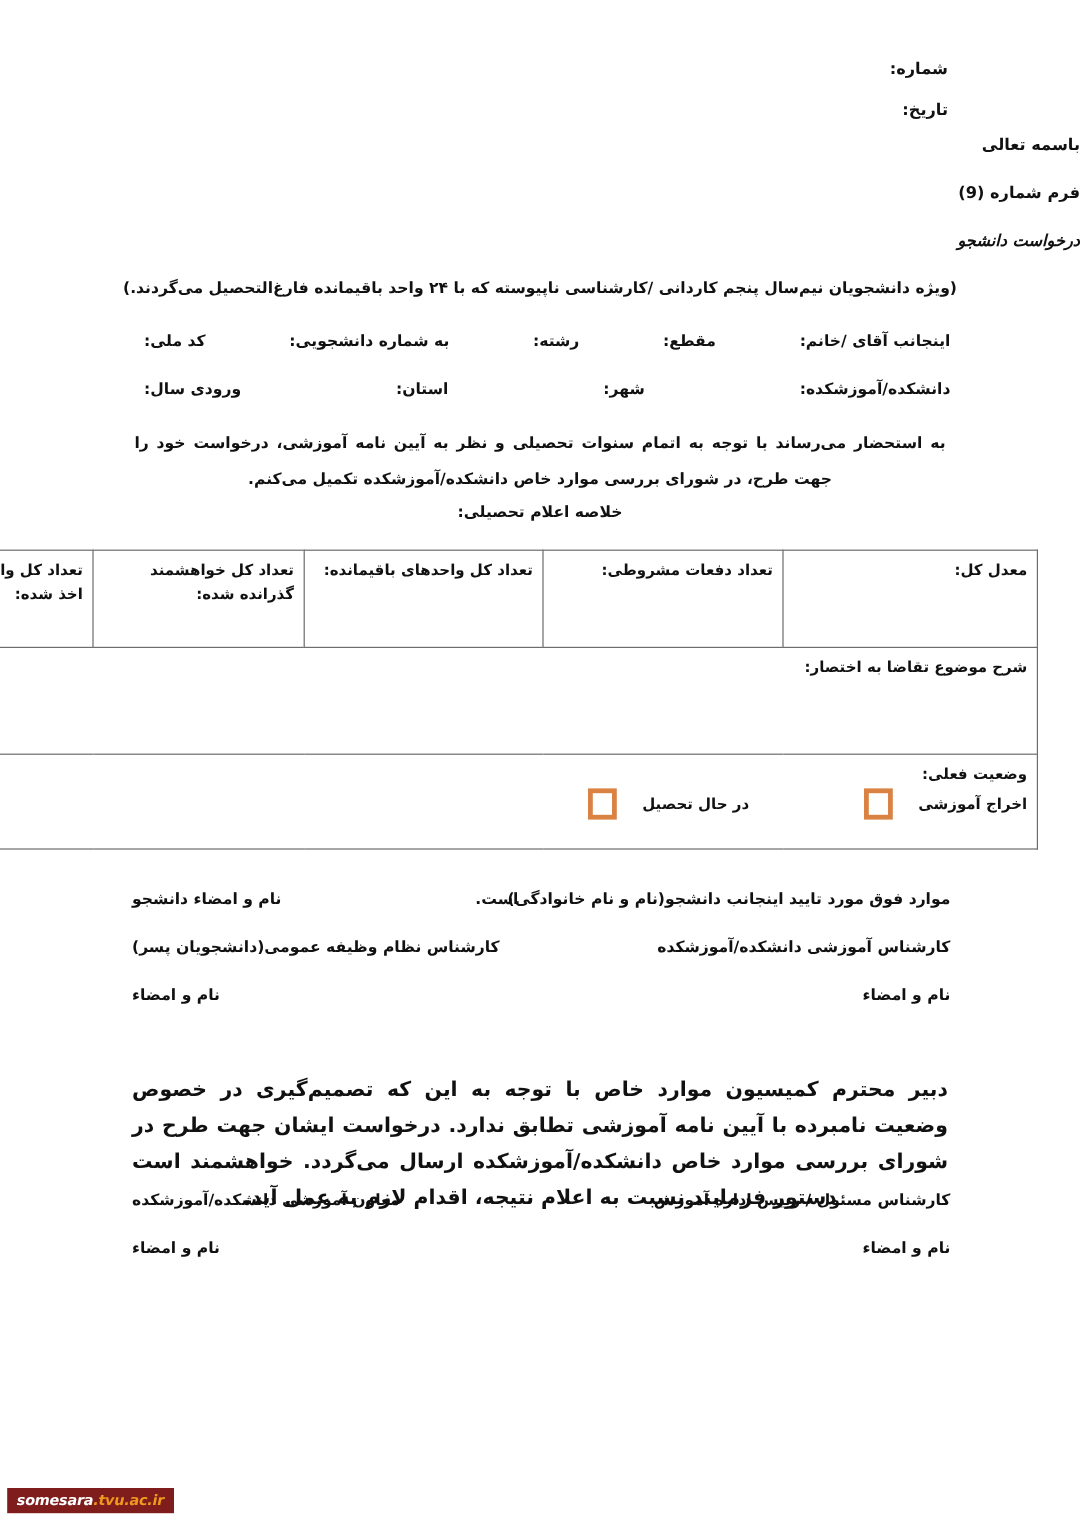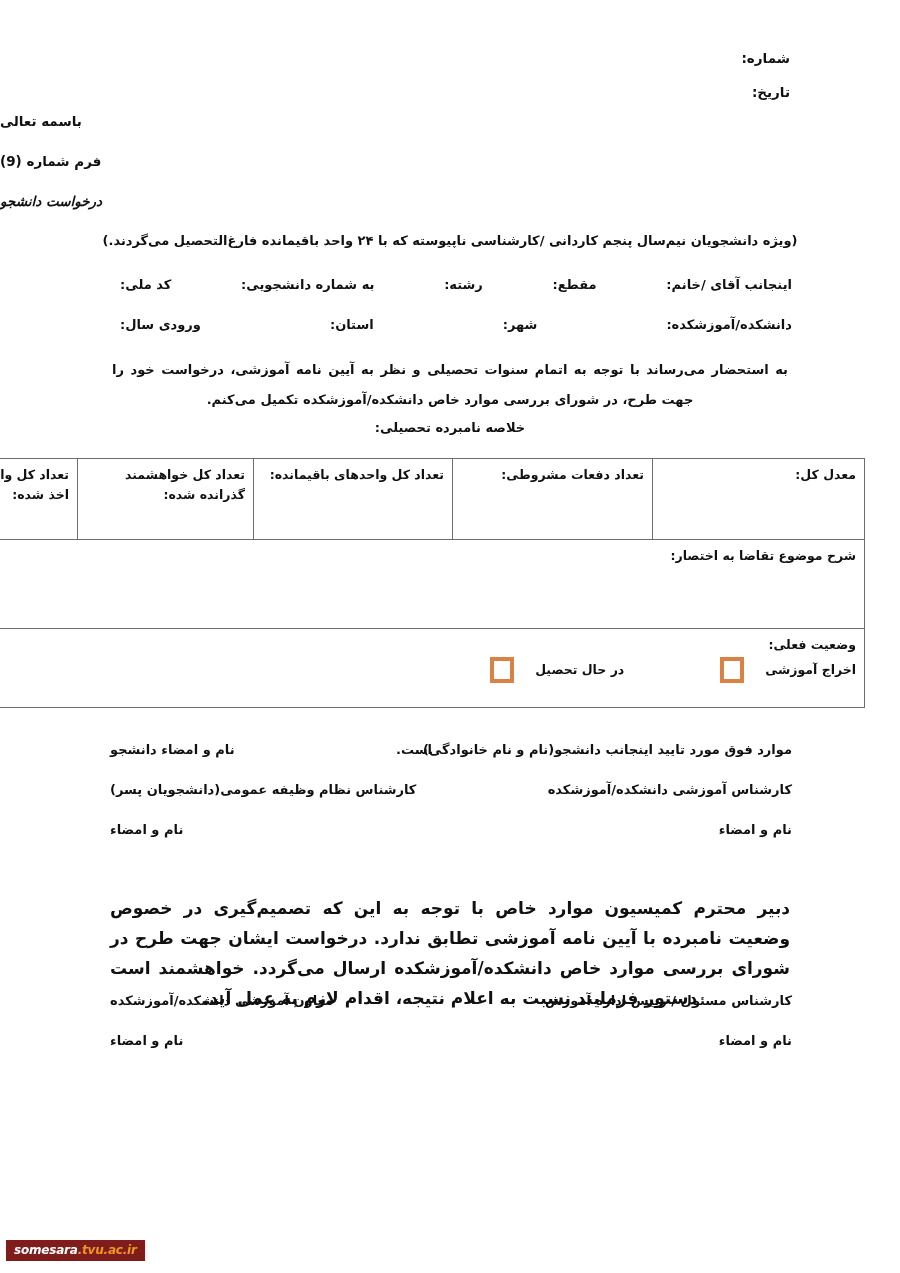--- a/index.html
+++ b/index.html
@@ -39,21 +39,21 @@
     line-height: 1;
     margin-bottom: 20px;
     white-space: nowrap;
   }
 
   
   .center-head {
     position: absolute;
     left: 0;
     right: 0;
-    text-align: left;
+    text-align: right;
     font-size: 13.5px;
     font-weight: 700;
     white-space: nowrap;
   }
   .h-basmale { top: 113px; }
   .h-formno  { top: 153px; }
   .h-title   { top: 193px; font-style: italic; }
 
   .subtitle {
     position: absolute;
@@ -249,21 +249,21 @@
 
   <div class="field-row row-2">
     <span class="field-label">دانشکده/آموزشکده:</span>
     <span class="field-label">شهر:</span>
     <span class="field-label">استان:</span>
     <span class="field-label">ورودی سال:</span>
   </div>
 
   <div class="body-par">به استحضار می‌رساند با توجه به اتمام سنوات تحصیلی و نظر به آیین نامه آموزشی، درخواست خود را جهت طرح، در شورای بررسی موارد خاص دانشکده/آموزشکده تکمیل می‌کنم.</div>
 
-  <div class="table-caption">خلاصه نامبرده تحصیلی:</div>
+  <div class="table-caption">خلاصه اعلام تحصیلی:</div>
 
   <table class="summary-table">
     <tbody>
       <tr class="hdr-row">
         <td class="col-a">معدل کل:</td>
         <td class="col-b">تعداد دفعات مشروطی:</td>
         <td class="col-c">تعداد کل واحدهای باقیمانده:</td>
         <td class="col-d">تعداد کل خواهشمند گذرانده شده:</td>
         <td class="col-e">تعداد کل واحدهای اخذ شده:</td>
       </tr>

